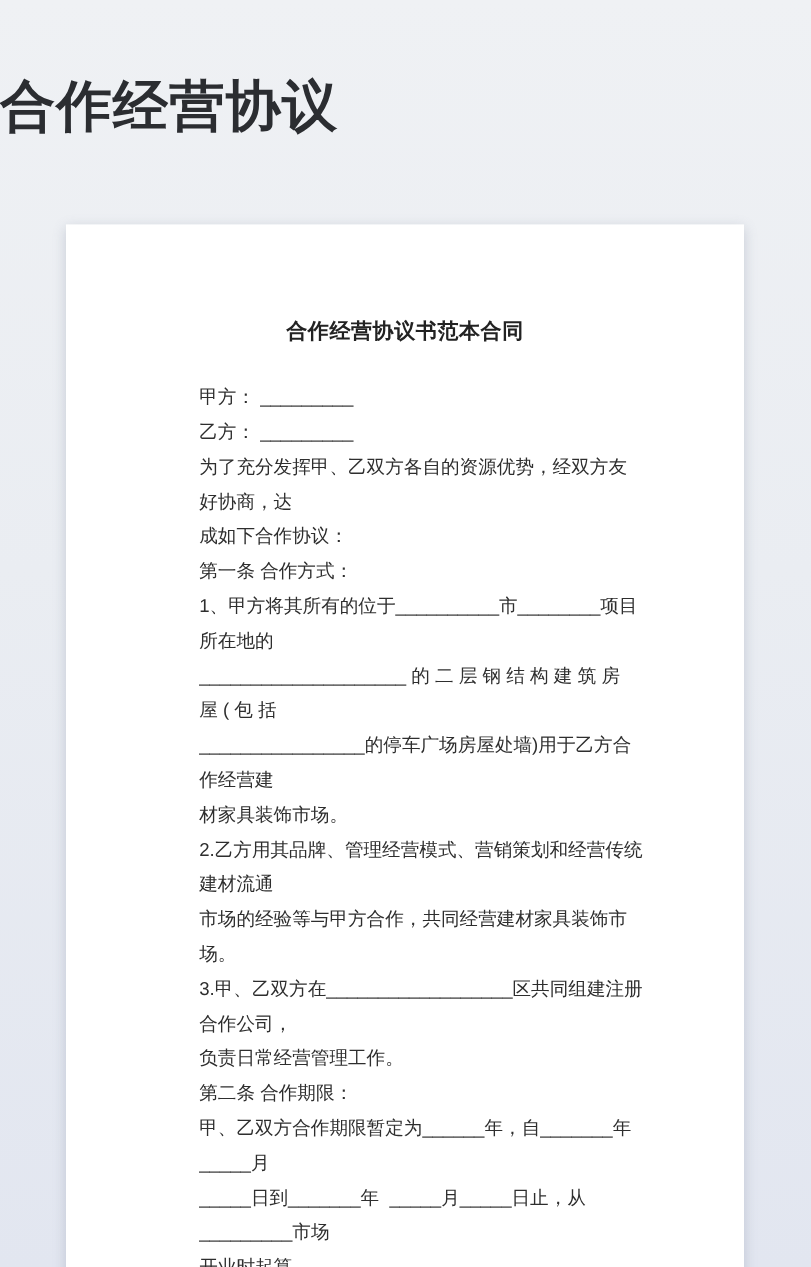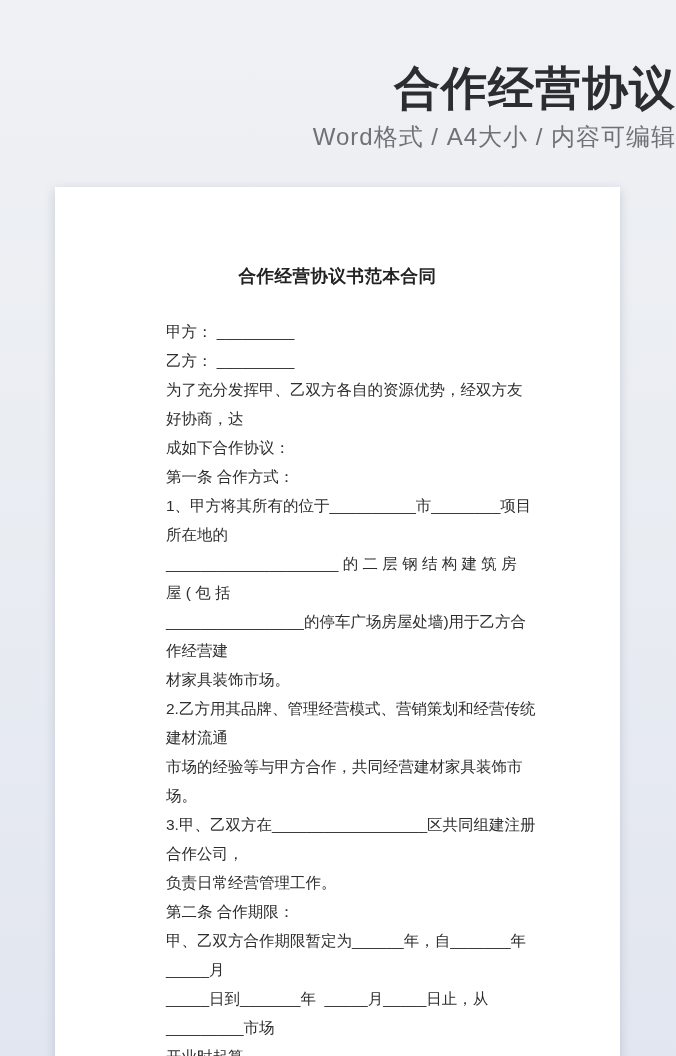--- a/index.html
+++ b/index.html
@@ -3,21 +3,21 @@
 <meta charset="utf-8">
 <style>
   html,body{margin:0;padding:0;}
   body{
     width:676px;height:1056px;position:relative;overflow:hidden;
     background:linear-gradient(180deg,#eff1f4 0%,#eaedf2 45%,#e2e6f0 100%);
     font-family:"Liberation Sans","DejaVu Sans",sans-serif;
     -webkit-font-smoothing:antialiased;
   }
   .header{
-    position:absolute;top:0;left:0;width:676px;text-align:right;
+    position:absolute;top:0;left:0;width:676px;text-align:left;
   }
   .header h1{
     margin:62px 0 0 0;
     font-size:46px;line-height:1.15;font-weight:800;
     letter-spacing:1px;color:#2b2d31;
   }
   .header .subtitle{
     margin:8px 0 0 0;
     font-size:24px;line-height:1.2;font-weight:400;
     letter-spacing:1px;color:#6e7278;
@@ -40,19 +40,18 @@
     white-space:pre-wrap;
     text-align:left;
   }
   .doc-line{min-height:29px;margin-left:21px;}
 </style>
 </head>
 <body>
 
 <div class="header">
   <h1>合作经营协议</h1>
-  <p class="subtitle">Word格式 / A4大小 / 内容可编辑</p>
 </div>
 
 <div class="paper">
   <h2 class="doc-title">合作经营协议书范本合同</h2>
   <div class="doc-lines"><div class="doc-line">甲方： _________</div><div class="doc-line">乙方： _________</div><div class="doc-line">为了充分发挥甲、乙双方各自的资源优势，经双方友好协商，达</div><div class="doc-line">成如下合作协议：</div><div class="doc-line">第一条 合作方式：</div><div class="doc-line">1、甲方将其所有的位于__________市________项目所在地的</div><div class="doc-line">____________________ 的 二 层 钢 结 构 建 筑 房 屋 ( 包 括</div><div class="doc-line">________________的停车广场房屋处墙)用于乙方合作经营建</div><div class="doc-line">材家具装饰市场。</div><div class="doc-line">2.乙方用其品牌、管理经营模式、营销策划和经营传统建材流通</div><div class="doc-line">市场的经验等与甲方合作，共同经营建材家具装饰市场。</div><div class="doc-line">3.甲、乙双方在__________________区共同组建注册合作公司，</div><div class="doc-line">负责日常经营管理工作。</div><div class="doc-line">第二条 合作期限：</div><div class="doc-line">甲、乙双方合作期限暂定为______年，自_______年  _____月</div><div class="doc-line">_____日到_______年  _____月_____日止，从_________市场</div><div class="doc-line">开业时起算。</div><div class="doc-line">第三条 合作条件：</div></div>
 </div>
 
 </body></html>

